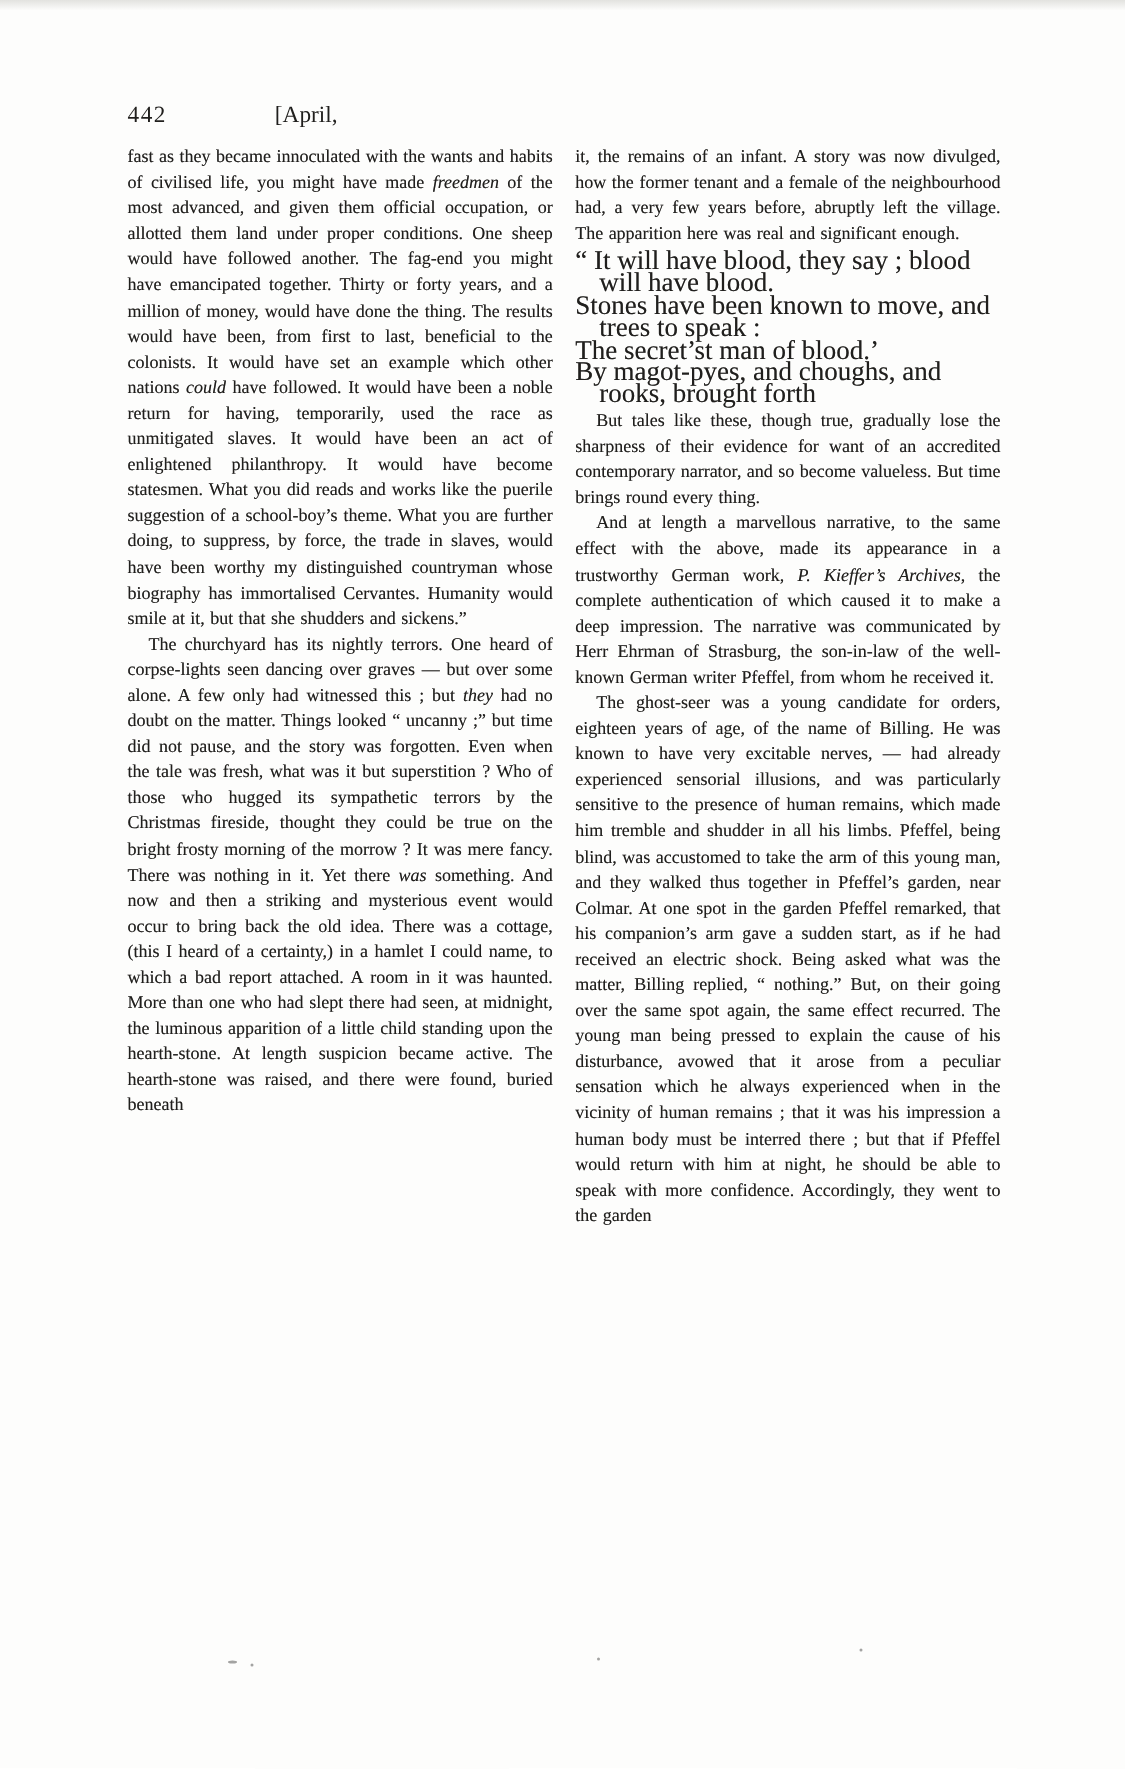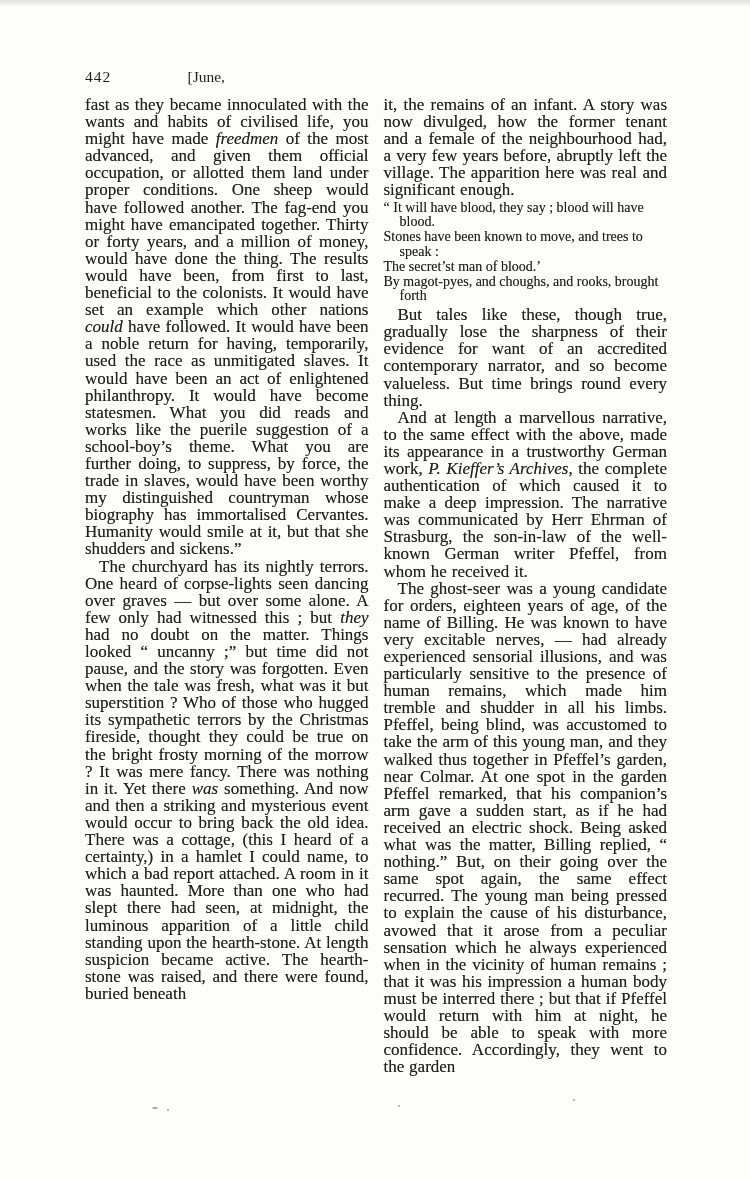--- a/index.html
+++ b/index.html
@@ -54,29 +54,29 @@
     width: 582px;
     display: flex;
     gap: 15px;
   }
   .col {
     width: 284px;
     text-align: justify;
   }
   p.para {
     margin: 0;
-    font-size: 17px;
+    font-size: 12px;
     line-height: 17.1px;
     word-spacing: 0.6px;
     text-shadow: 0 0 0.3px rgba(32,31,29,0.55);
   }
   p.para.indent { text-indent: 14px; }
   em { font-style: italic; }
   .verse {
-    font-size: 14px;
+    font-size: 18px;
     line-height: 14.8px;
     margin: 2px 0;
     text-shadow: 0 0 0.3px rgba(32,31,29,0.5);
   }
   .verse-line {
     padding-left: 16px;
     text-indent: -16px;
     text-align: left;
   }
   .speck {
@@ -86,21 +86,21 @@
     opacity: 0.5;
     pointer-events: none;
   }
 </style>
 </head>
 <body>
 
 <div class="page">
   <div class="header">
     <span class="pagenum">442</span>
-    <span class="issue">[June,</span>
+    <span class="issue">[April,</span>
   </div>
   <div class="columns">
     <div class="col" id="col-left">
         <p class="para"><span>fast as they became innoculated with the wants and habits of civilised life, you might have made </span><em>freedmen</em><span> of the most advanced, and given them official occupation, or allotted them land under proper conditions. One sheep would have followed another. The fag-end you might have emancipated together. Thirty or forty years, and a million of money, would have done the thing. The results would have been, from first to last, beneficial to the colonists. It would have set an example which other nations </span><em>could</em><span> have followed. It would have been a noble return for having, temporarily, used the race as unmitigated slaves. It would have been an act of enlightened philanthropy. It would have become statesmen. What you did reads and works like the puerile suggestion of a school-boy’s theme. What you are further doing, to suppress, by force, the trade in slaves, would have been worthy my distinguished countryman whose biography has immortalised Cervantes. Humanity would smile at it, but that she shudders and sickens.”</span></p>
         <p class="para indent"><span>The churchyard has its nightly terrors. One heard of corpse-lights seen dancing over graves — but over some alone. A few only had witnessed this ; but </span><em>they</em><span> had no doubt on the matter. Things looked “ uncanny ;” but time did not pause, and the story was forgotten. Even when the tale was fresh, what was it but superstition ? Who of those who hugged its sympathetic terrors by the Christmas fireside, thought they could be true on the bright frosty morning of the morrow ? It was mere fancy. There was nothing in it. Yet there </span><em>was</em><span> something. And now and then a striking and mysterious event would occur to bring back the old idea. There was a cottage, (this I heard of a certainty,) in a hamlet I could name, to which a bad report attached. A room in it was haunted. More than one who had slept there had seen, at midnight, the luminous apparition of a little child standing upon the hearth-stone. At length suspicion became active. The hearth-stone was raised, and there were found, buried beneath</span></p>
       </div>
     <div class="col" id="col-right">
         <p class="para"><span>it, the remains of an infant. A story was now divulged, how the former tenant and a female of the neighbourhood had, a very few years before, abruptly left the village. The apparition here was real and significant enough.</span></p>
         <div class="verse">
           <div class="verse-line">“ It will have blood, they say ; blood will have blood.</div>

